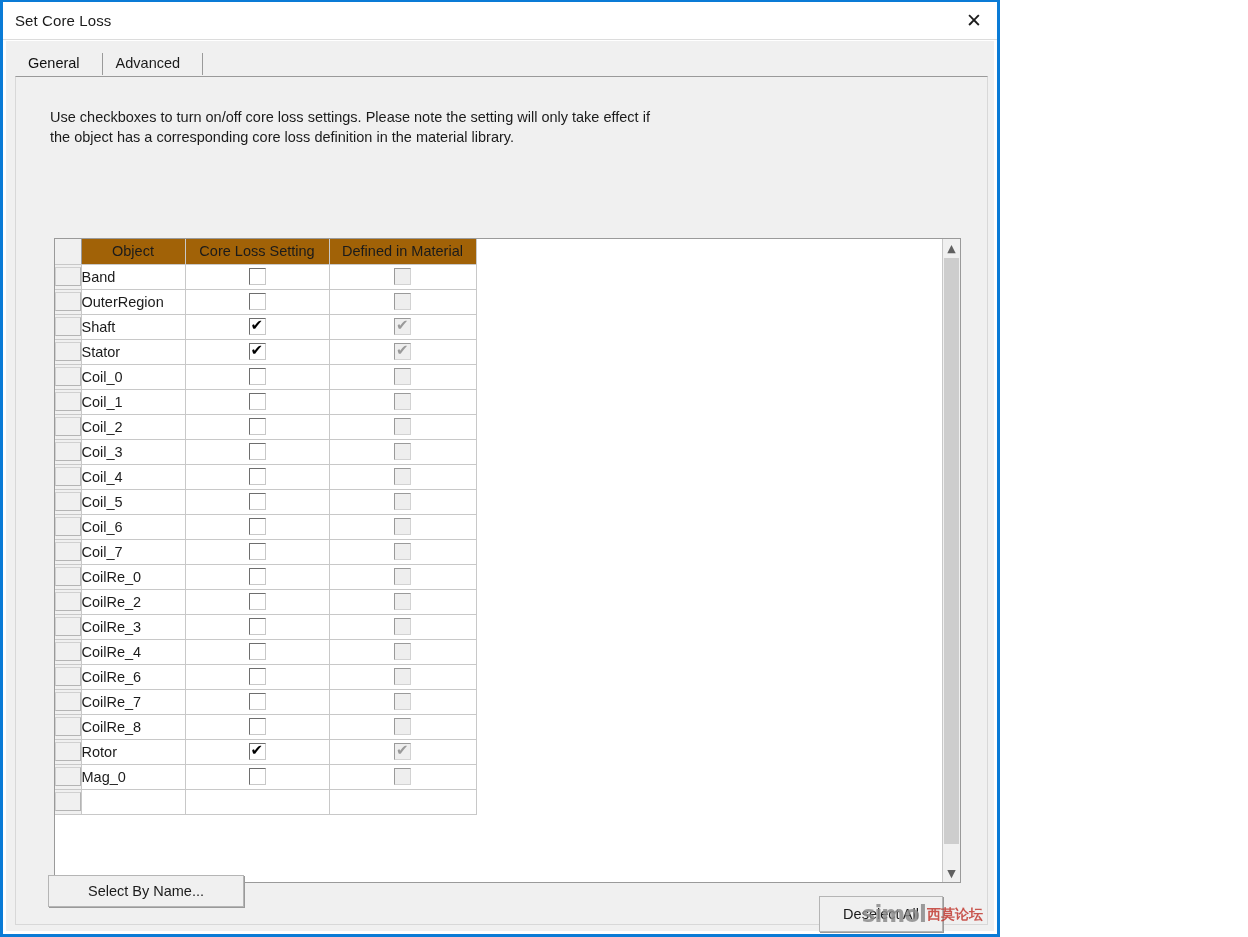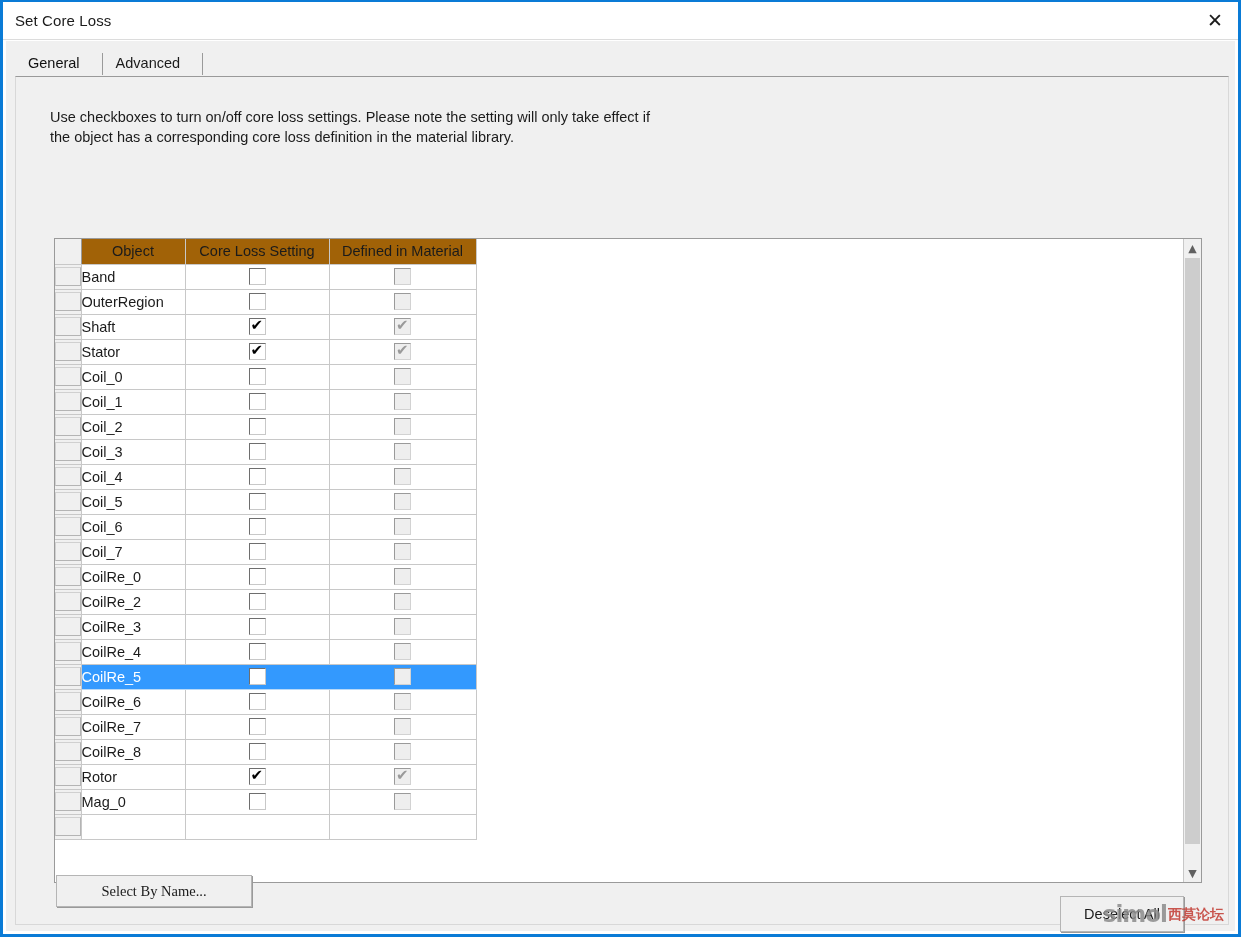--- a/index.html
+++ b/index.html
@@ -4,21 +4,21 @@
 <style>
   html,body{margin:0;padding:0;}
   body{
     width:1248px;height:937px;
     background:#ffffff;
     font-family:"Liberation Sans",sans-serif;
     -webkit-font-smoothing:antialiased;
     overflow:hidden;
   }
   .window{
-    position:absolute;left:0;top:0;width:1241px;height:937px;
+    position:absolute;left:0;top:0;width:1000px;height:937px;
     box-sizing:border-box;
     border-left:3px solid #0a7bd6;
     border-right:3px solid #0a7bd6;
     border-bottom:3px solid #0a7bd6;
     border-top:2px solid #0a7bd6;
     background:#ffffff;
   }
   .titlebar{
     position:relative;height:37px;background:#ffffff;
     border-bottom:1px solid #dcdcdc;
@@ -180,21 +180,21 @@
   .btn{
     position:absolute;
     background:#f0f0f0;
     border:1px solid #b5b5b5;
     box-shadow:1px 1px 0 0 #9a9a9a;
     font-size:14.5px;color:#1b1b1b;
     display:flex;align-items:center;justify-content:center;
     cursor:pointer;box-sizing:border-box;
     font-family:"Liberation Sans",sans-serif;
   }
-  .btn-select-name{left:40px;bottom:17px;width:196px;height:32px;font-family:Liberation Serif, serif;}
+  .btn-select-name{left:32px;bottom:17px;width:196px;height:32px;}
   .btn-deselect-all{right:44px;bottom:-8px;width:124px;height:36px;}
 
   
   .watermark{
     position:absolute;right:4px;bottom:-2px;
     display:flex;align-items:flex-end;
     pointer-events:none;opacity:.85;
   }
   .wm-simol{
     font-family:"DejaVu Sans",sans-serif;
@@ -373,28 +373,20 @@
                   <td class="chk"><span class="cb disabled"></span></td>
                 </tr>
                 <tr>
                   <td class="gutter">
                     <div class="gbox"></div>
                   </td>
                   <td class="obj">CoilRe_4</td>
                   <td class="chk"><span class="cb"></span></td>
                   <td class="chk"><span class="cb disabled"></span></td>
                 </tr>
-                <tr class="selected">
-                  <td class="gutter">
-                    <div class="gbox"></div>
-                  </td>
-                  <td class="obj">CoilRe_5</td>
-                  <td class="chk"><span class="cb"></span></td>
-                  <td class="chk"><span class="cb disabled"></span></td>
-                </tr>
                 <tr>
                   <td class="gutter">
                     <div class="gbox"></div>
                   </td>
                   <td class="obj">CoilRe_6</td>
                   <td class="chk"><span class="cb"></span></td>
                   <td class="chk"><span class="cb disabled"></span></td>
                 </tr>
                 <tr>
                   <td class="gutter">

